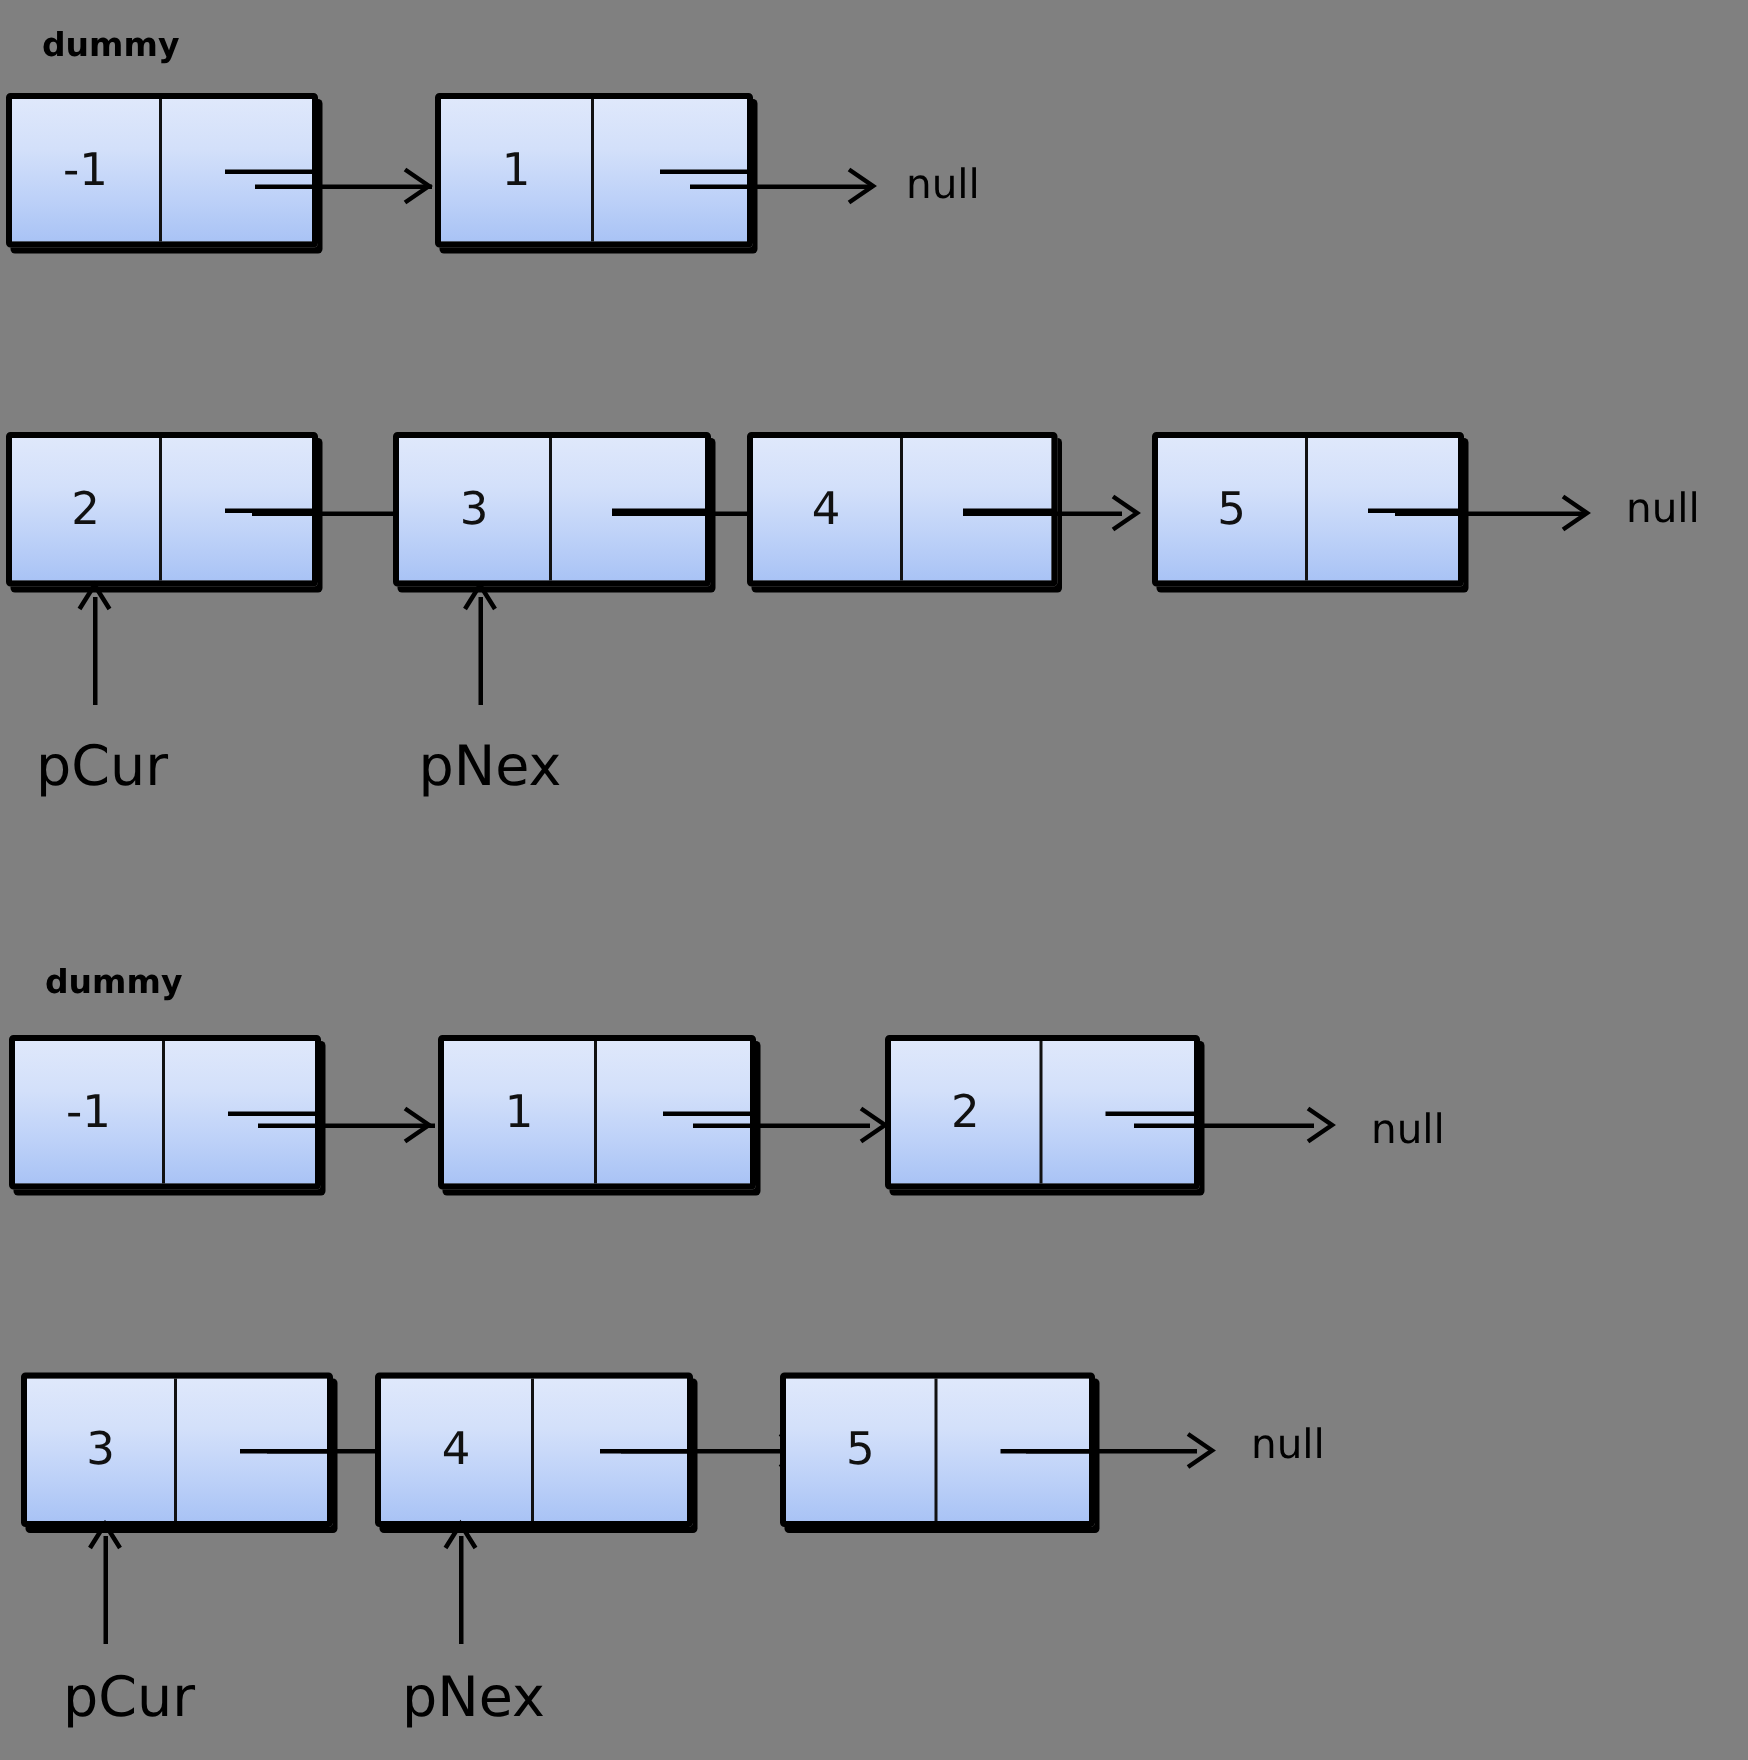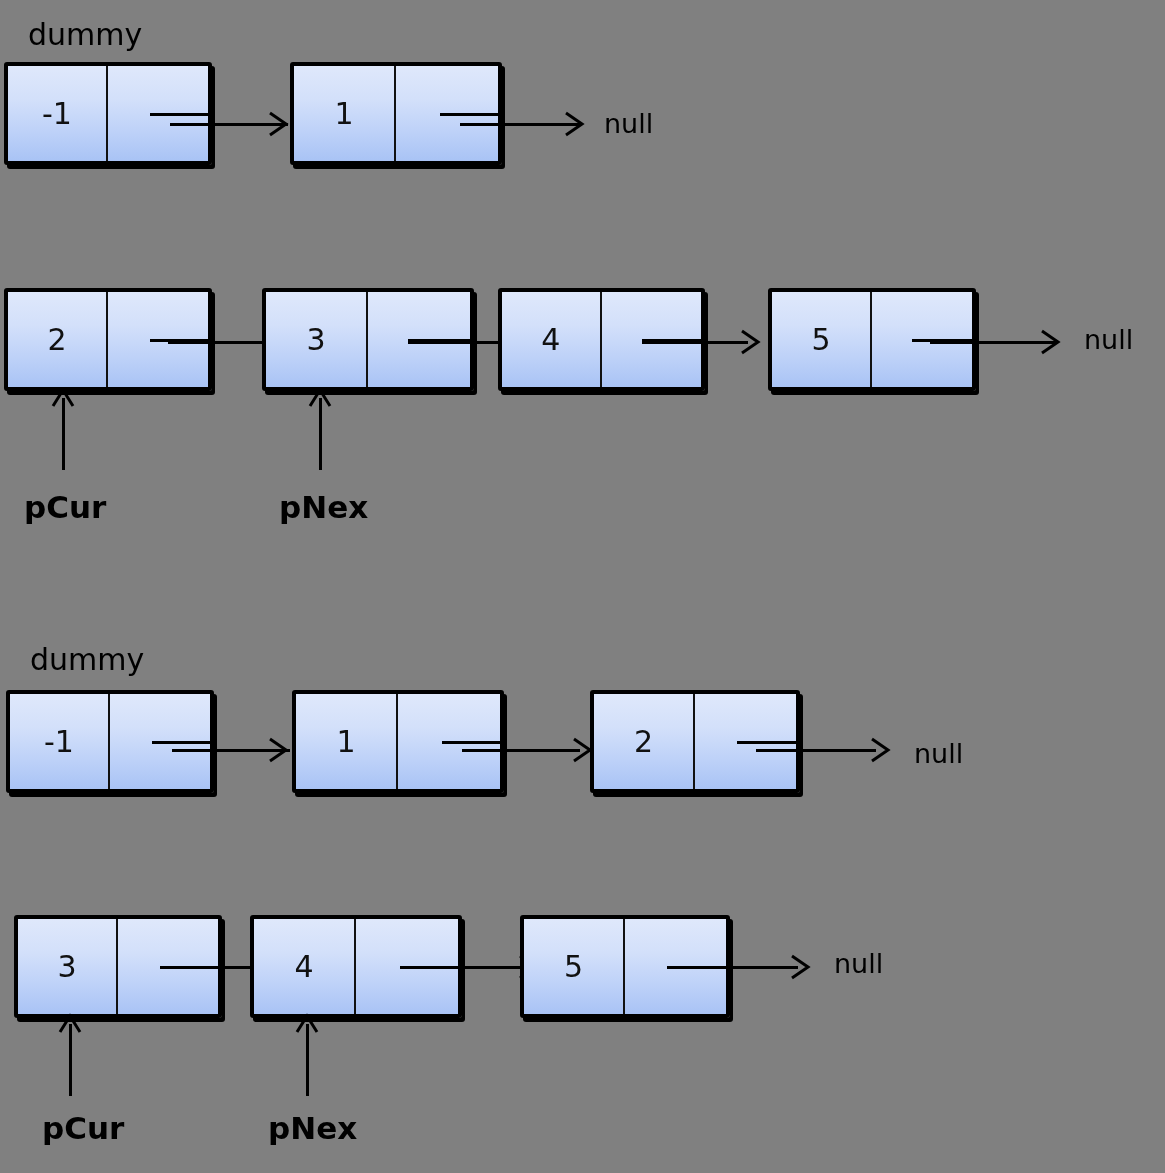--- a/index.html
+++ b/index.html
@@ -76,22 +76,22 @@
   
   .label {
     position: absolute;
     font-size: 30px;
     color: #000000;
     line-height: 1;
     white-space: nowrap;
     user-select: none;
   }
   .label.null-label { font-size: 27px; }
-  .label.ptr-label  { font-size: 31px; font-weight: bold; }
-  .label.dummy-label{ font-size: 30px; }
+  .label.ptr-label  { font-size: 37px; }
+  .label.dummy-label{ font-size: 22px; font-weight: bold; }
 </style>
 </head>
 <body>
 
 <div id="canvas">
 
   <div class="label dummy-label" style="left:28px; top:20px;">dummy</div>
 
   <div class="node" style="left:4px; top:62px; width:208px; height:103px;">
     <div class="cell data">

